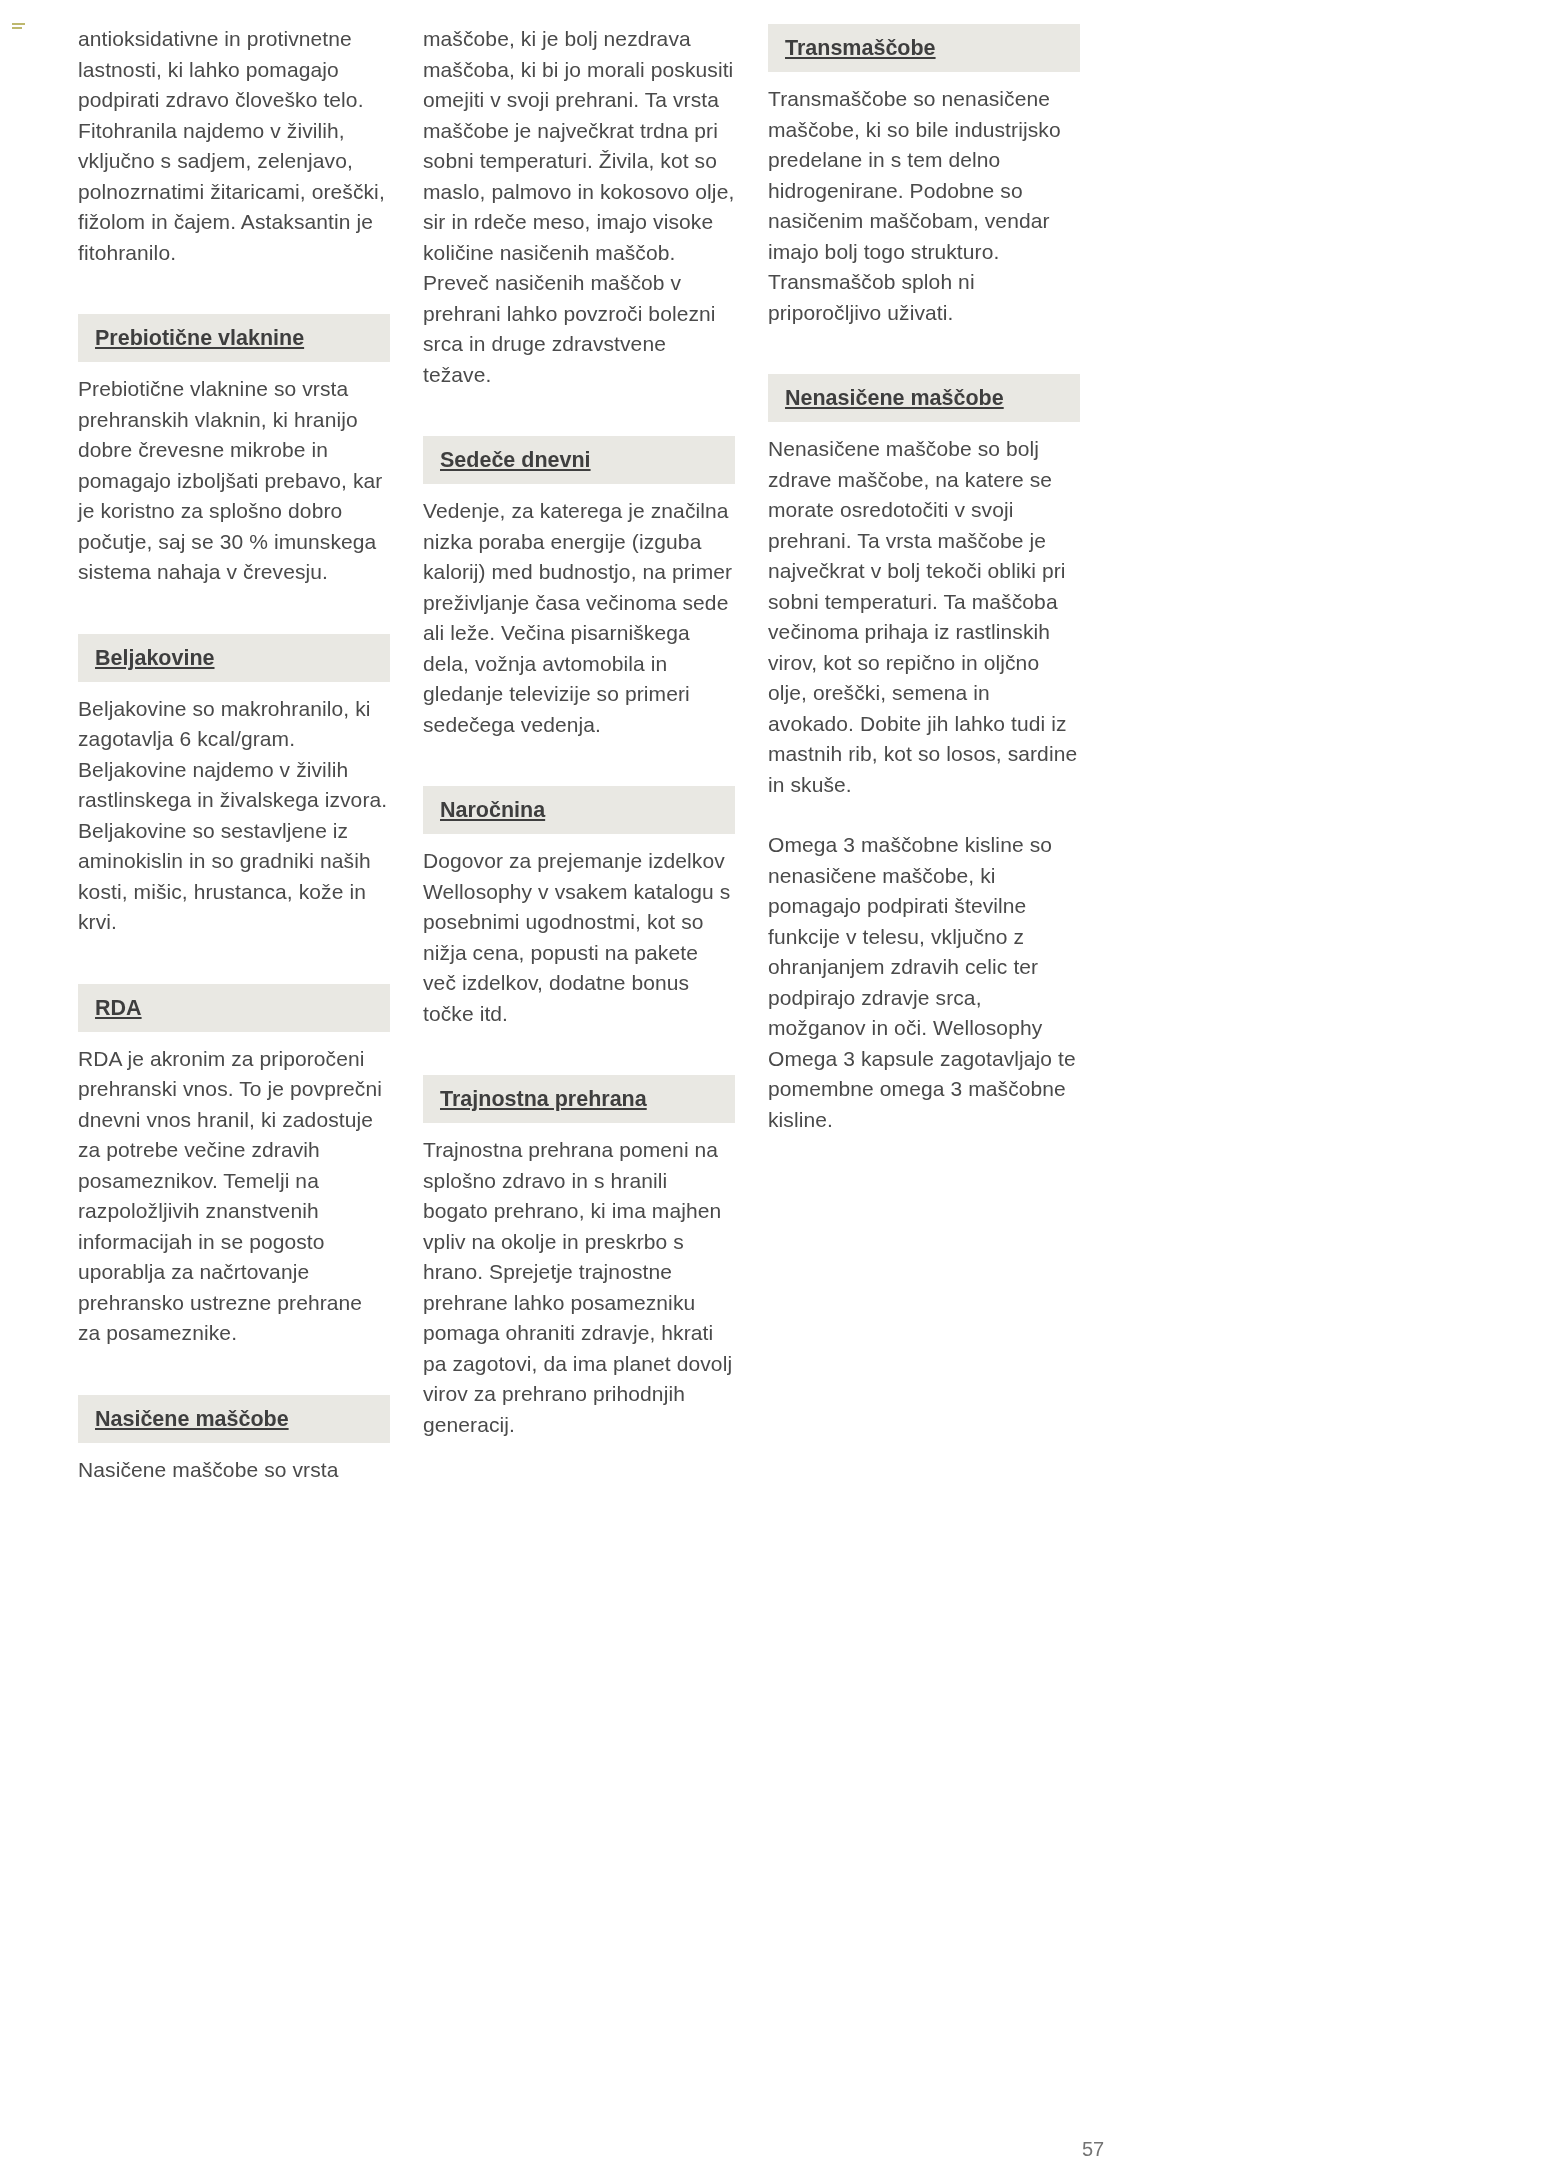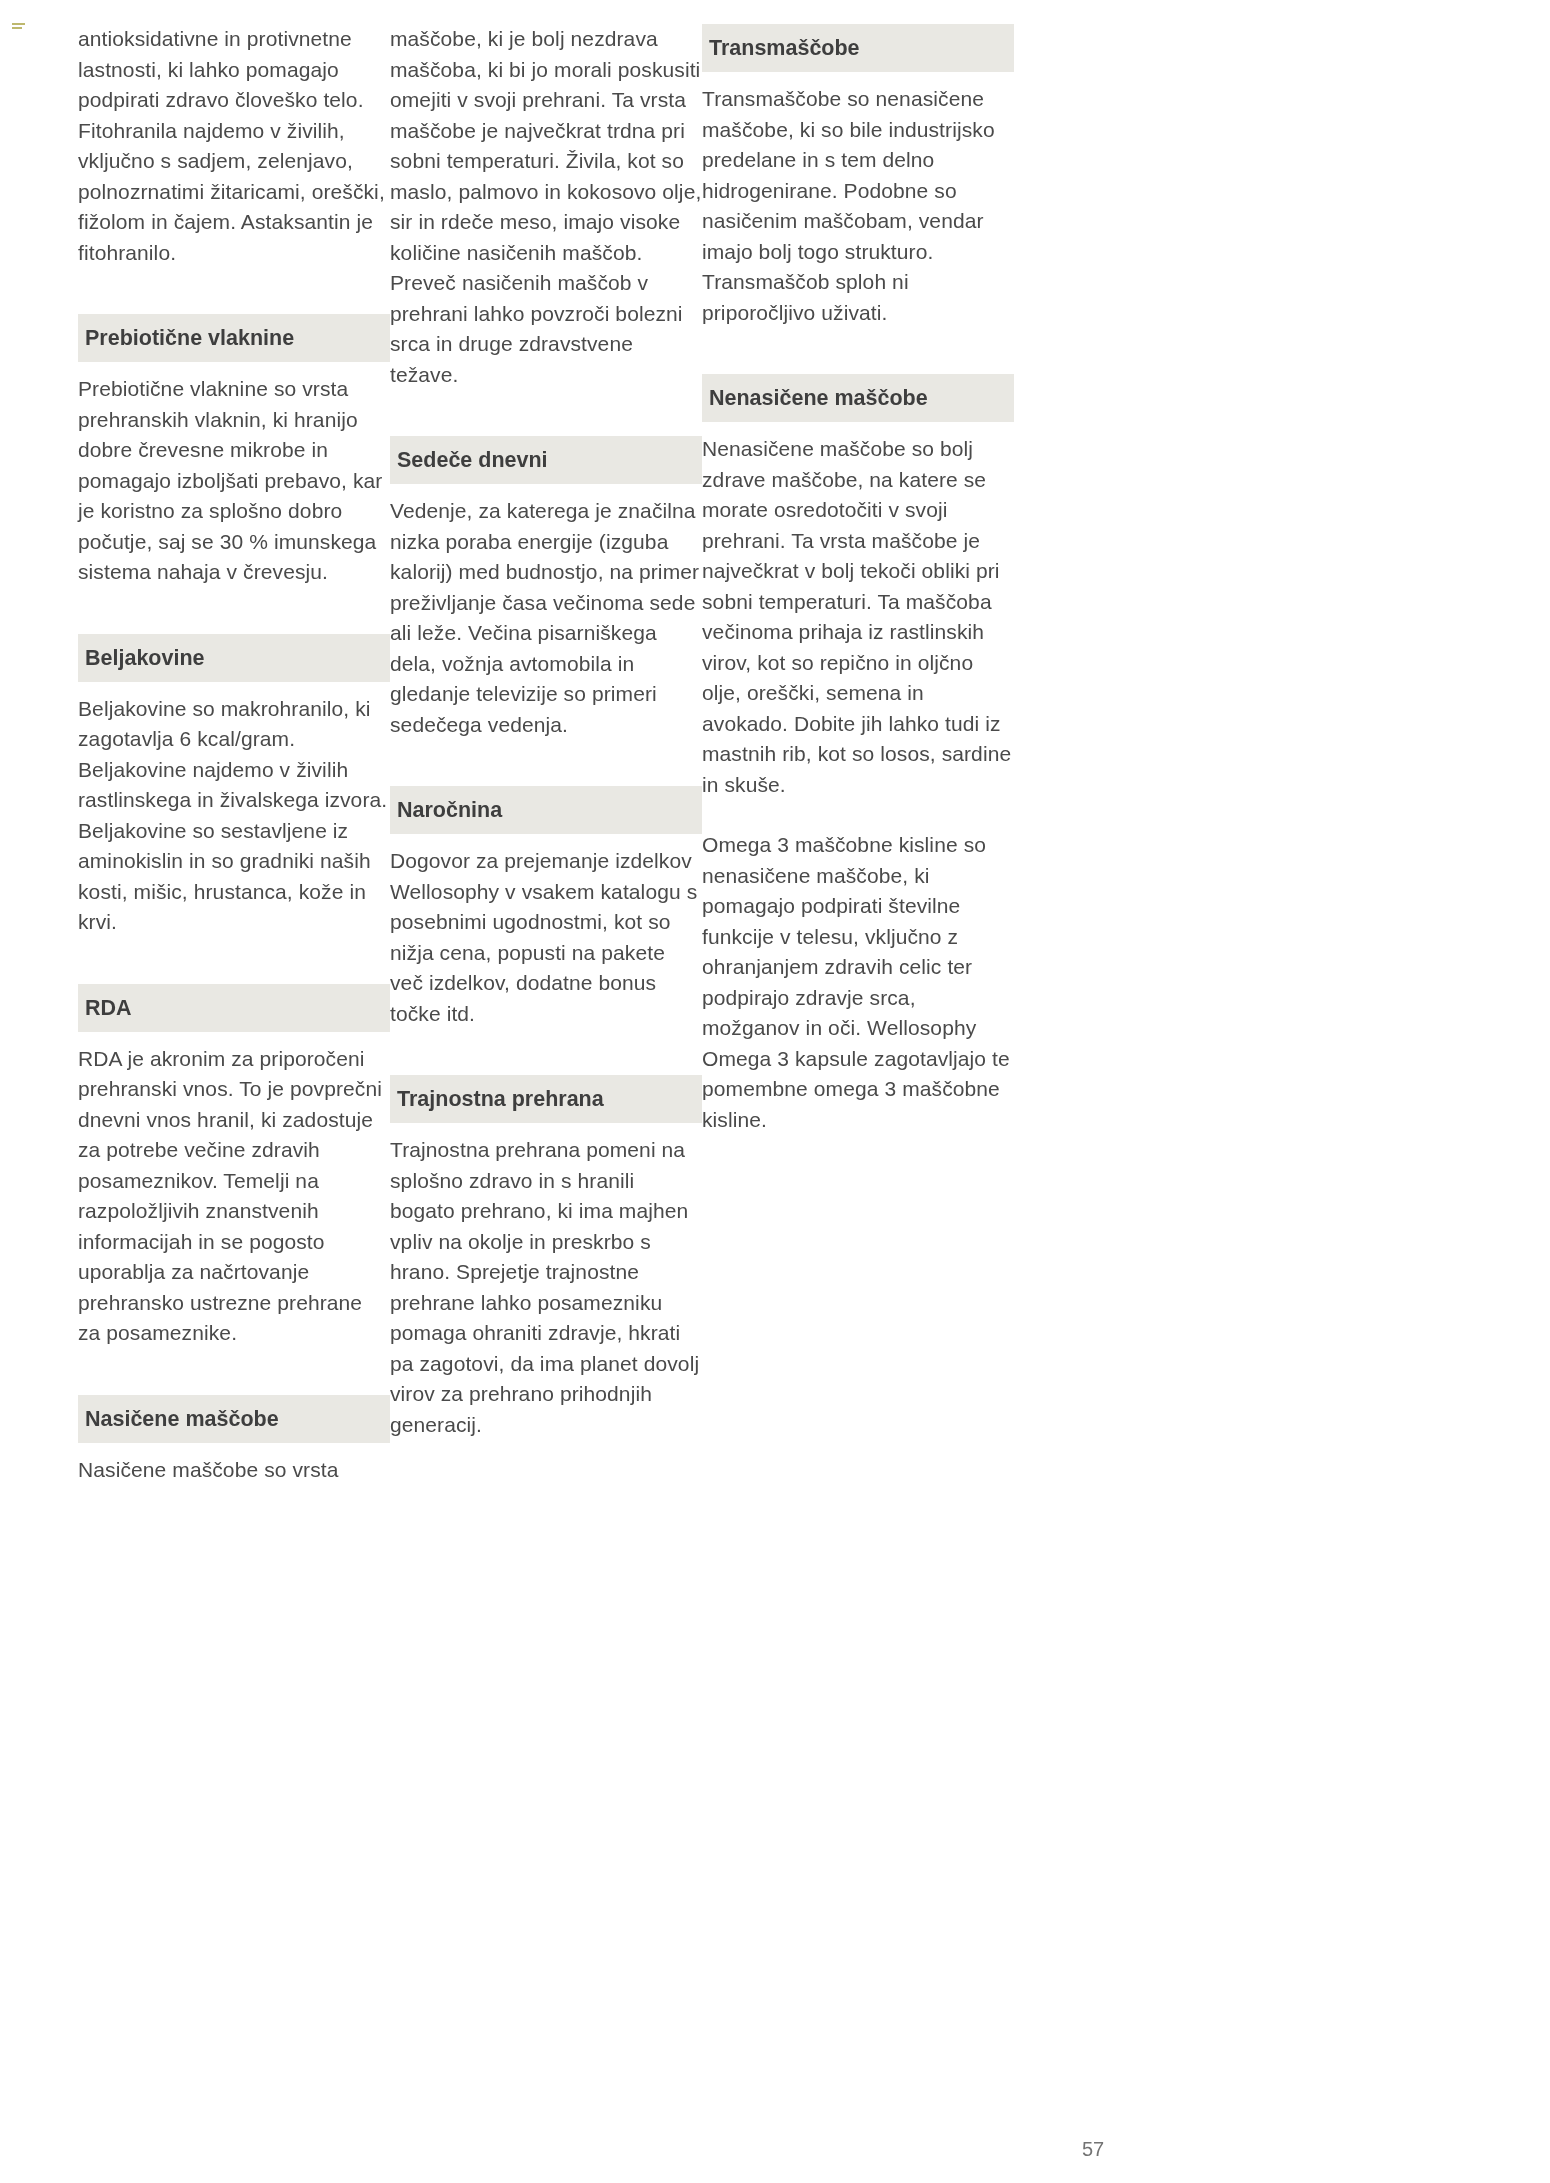--- a/index.html
+++ b/index.html
@@ -10,43 +10,45 @@
     position: relative;
     overflow: hidden;
     font-family: "Liberation Sans", sans-serif;
     color: #4a4a4a;
   }
   .content {
     position: absolute;
     left: 78px;
     top: 24px;
     display: flex;
+    gap: 33px;
   }
   .col {
     width: 312px;
     flex: 0 0 312px;
   }
   .para {
     font-size: 21px;
     line-height: 30.5px;
     color: #4a4a4a;
     letter-spacing: 0.1px;
   }
   .para + .para { margin-top: 30px; }
   .heading-box {
     background: #e9e8e3;
     height: 48px;
     line-height: 48px;
-    padding: 0 7px;
+    padding: 0 17px;
     font-weight: bold;
     font-size: 21.5px;
     color: #3e3e3e;
     margin: 46px 0 12px 0;
     white-space: nowrap;
     overflow: hidden;
+    text-decoration: underline;
   }
   .col > .heading-box:first-child { margin-top: 0; }
   .page-number {
     position: absolute;
     left: 1082px;
     top: 2138px;
     font-size: 20px;
     color: #737373;
     text-align: right;
   }

